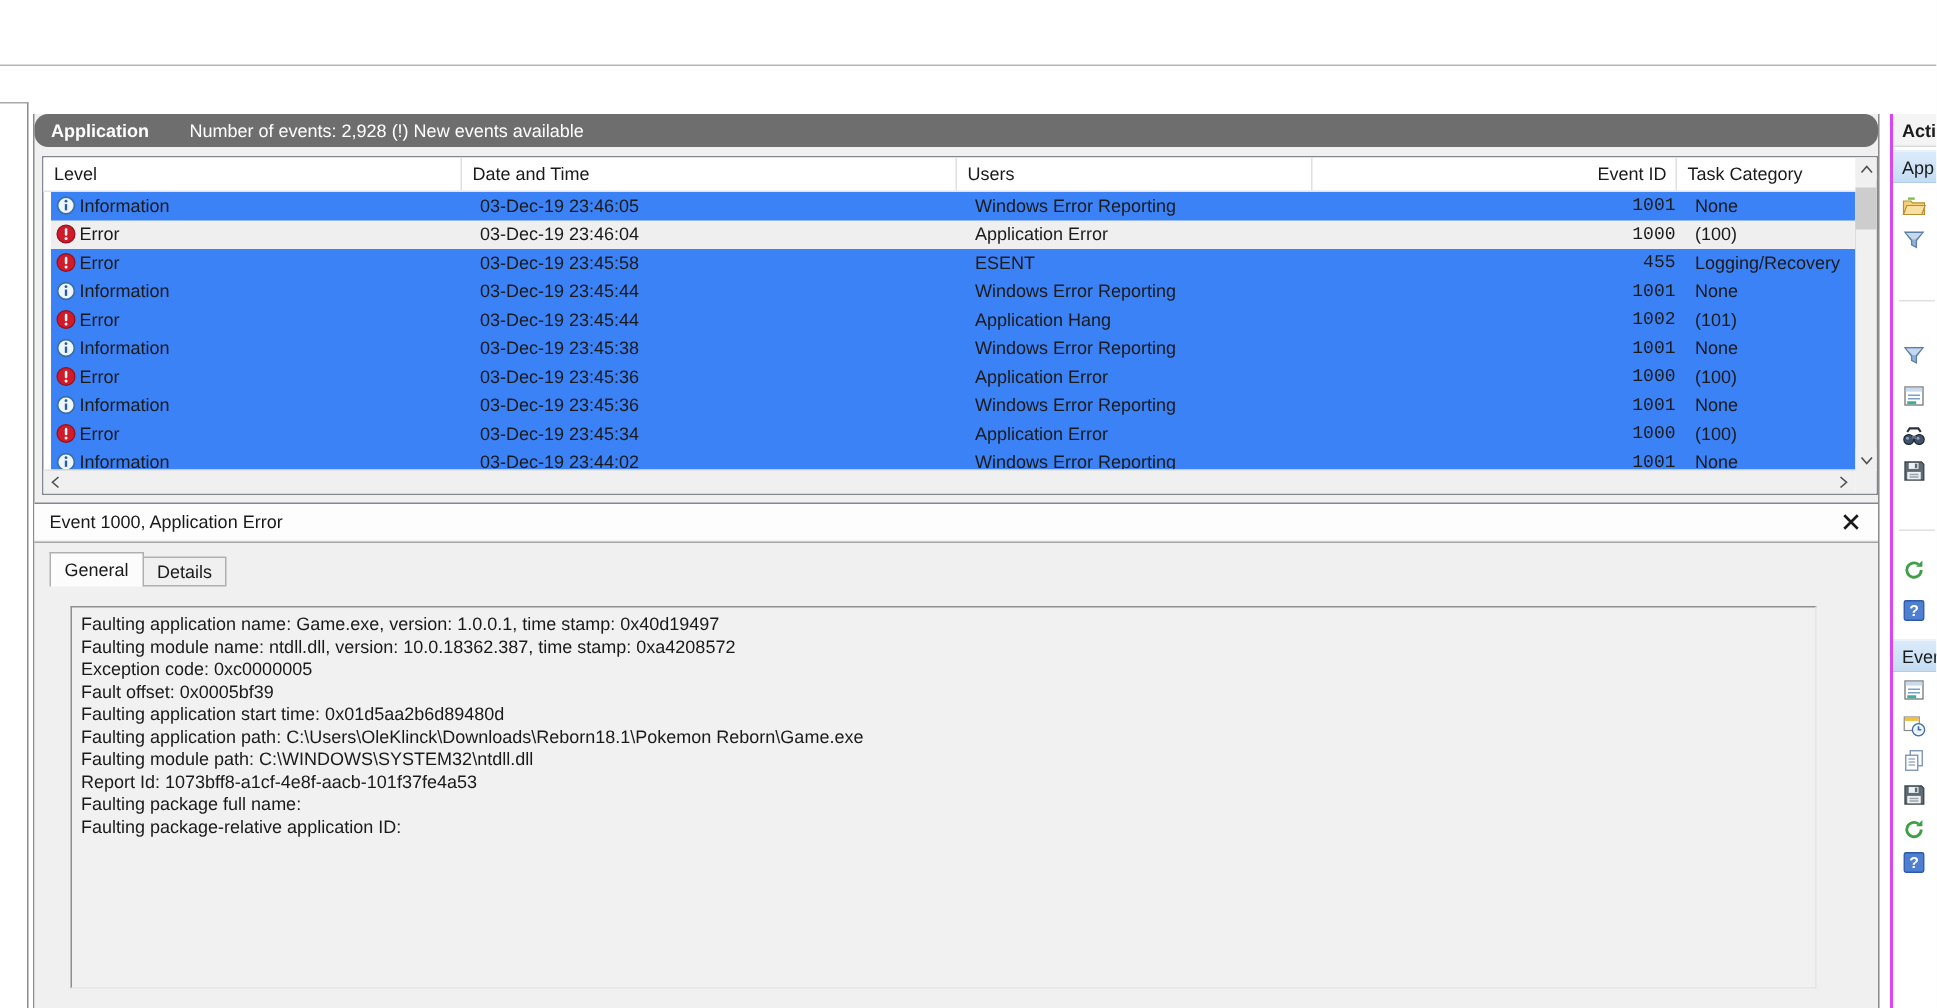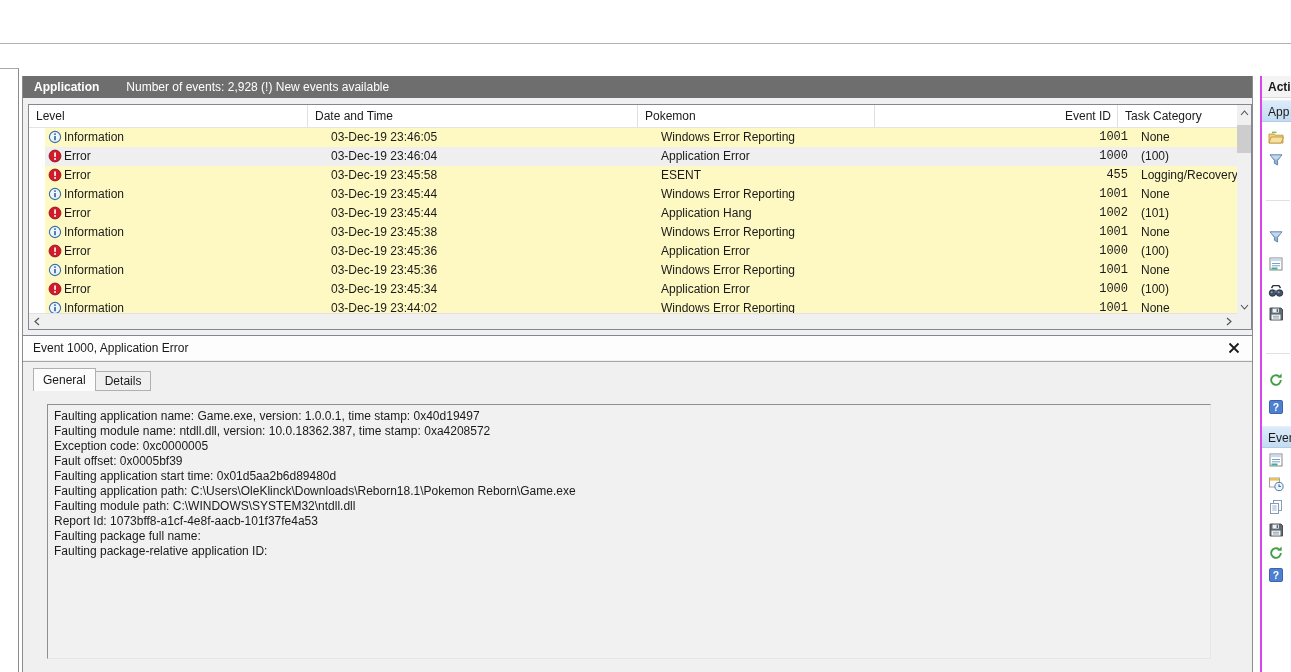--- a/index.html
+++ b/index.html
@@ -8,38 +8,38 @@
   .screen { position:relative; width:1291px; height:672px; background:#fff; }
 
   .top-divider { position:absolute; left:0; top:43px; width:1291px; height:1px; background:#b3b3b3; }
   .tree-sliver { position:absolute; left:0; top:68px; width:19px; height:604px;
                  background:#fff; border-top:1px solid #a9a9a9; border-right:1px solid #8c8c8c; }
 
   
   .main-panel { position:absolute; left:22px; top:76px; width:1231px; height:596px;
                 background:#f0f0f0; border-left:1px solid #8c8c8c; border-right:1px solid #8c8c8c; }
   .log-bar { position:absolute; left:0; top:0; width:100%; height:22px; background:#6e6e6e;
-             color:#fff; display:flex; align-items:center; }
+             color:#fff; display:flex; align-items:center;border-radius:9px; }
   .log-name { font-weight:bold; margin-left:11px; }
   .log-status { margin-left:27px; }
 
   
   .table-frame { position:absolute; left:5px; top:28px; width:1224px; height:226px;
                  background:#fff; border:1px solid #828790; }
   .thead { position:absolute; left:0; top:0; right:14px; height:23px; background:#fff;
            border-bottom:1px solid #e4e4e4; }
   .hcell { position:absolute; top:0; height:22px; line-height:22px; padding-left:7px;
            border-right:1px solid #e0e0e0; overflow:hidden; white-space:nowrap; }
   .hcell.level { left:0; width:279px; }
   .hcell.datetime { left:279px; width:330px; }
   .hcell.source { left:609px; width:237px; }
   .hcell.eventid { left:846px; width:243px; text-align:right; padding-right:6px; padding-left:0; }
   .hcell.taskcat { left:1089px; width:119px; border-right:none; }
 
-  .tbody { position:absolute; left:16px; top:23px; right:14px; height:186px; overflow:hidden; background:#fef9c3; }
+  .tbody { position:absolute; left:5px; top:23px; right:14px; height:186px; overflow:hidden; background:#3b82f6; }
   .trow { position:relative; height:19px; line-height:19px; white-space:nowrap; }
   .trow.selected { background:#efefef; }
   .cell { position:absolute; top:0; height:19px; overflow:hidden; }
   .cell.level { left:0; width:279px; padding-left:19px; }
   .cell.datetime { left:279px; width:330px; padding-left:7px; }
   .cell.source { left:609px; width:237px; padding-left:7px; }
   .cell.eventid { left:846px; width:243px; text-align:right; padding-right:6px;font-family:Liberation Mono, monospace; }
   .cell.taskcat { left:1089px; width:120px; padding-left:7px; }
   .lvl-icon { position:absolute; left:3px; top:2px; width:14px; height:14px; }
   .lvl-icon svg { width:14px; height:14px; display:block; }
@@ -95,21 +95,21 @@
 
     <div class="log-bar">
       <span class="log-name">Application</span>
       <span class="log-status">Number of events: 2,928 (!) New events available</span>
     </div>
 
     <div class="table-frame">
       <div class="thead">
         <div class="hcell datetime">Date and Time</div>
         <div class="hcell level">Level</div>
-        <div class="hcell source">Pokemon</div>
+        <div class="hcell source">Users</div>
         <div class="hcell eventid">Event ID</div>
         <div class="hcell taskcat">Task Category</div>
       </div>
       <div class="tbody" id="tbody">
           <div class="trow">
     <div class="cell level">
       <span class="lvl-icon">
   <svg viewBox="0 0 16 16">
                   <circle cx="8" cy="8" r="6.4" fill="#eef6fd" stroke="#3a6ea5" stroke-width="1.3"></circle>
                   <rect x="7.1" y="6.9" width="1.8" height="4.8" fill="#2b5d9b"></rect>

